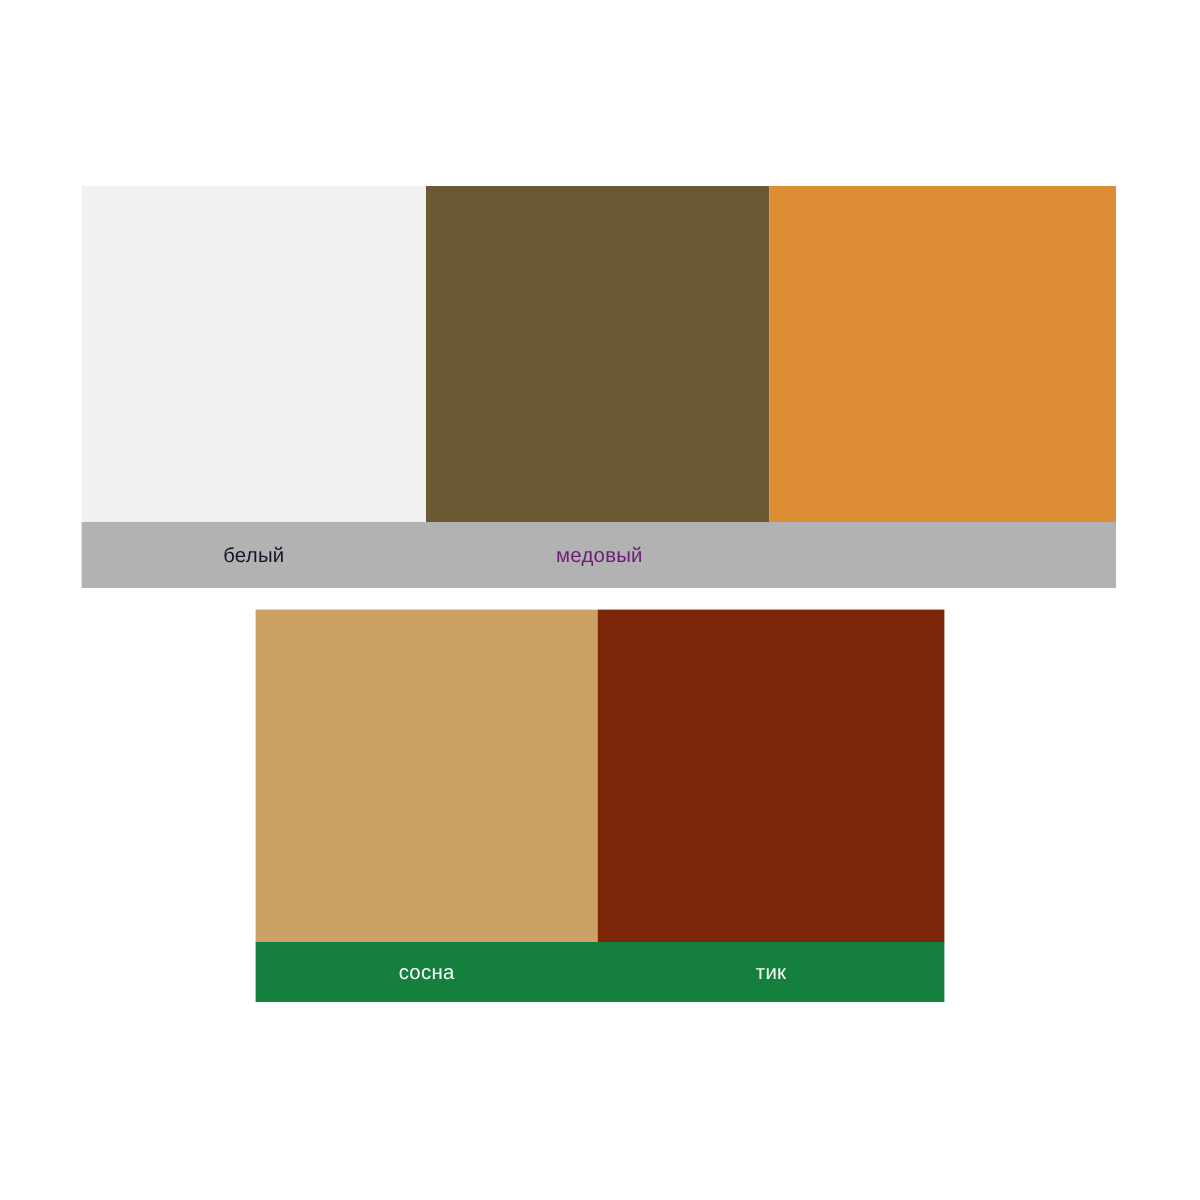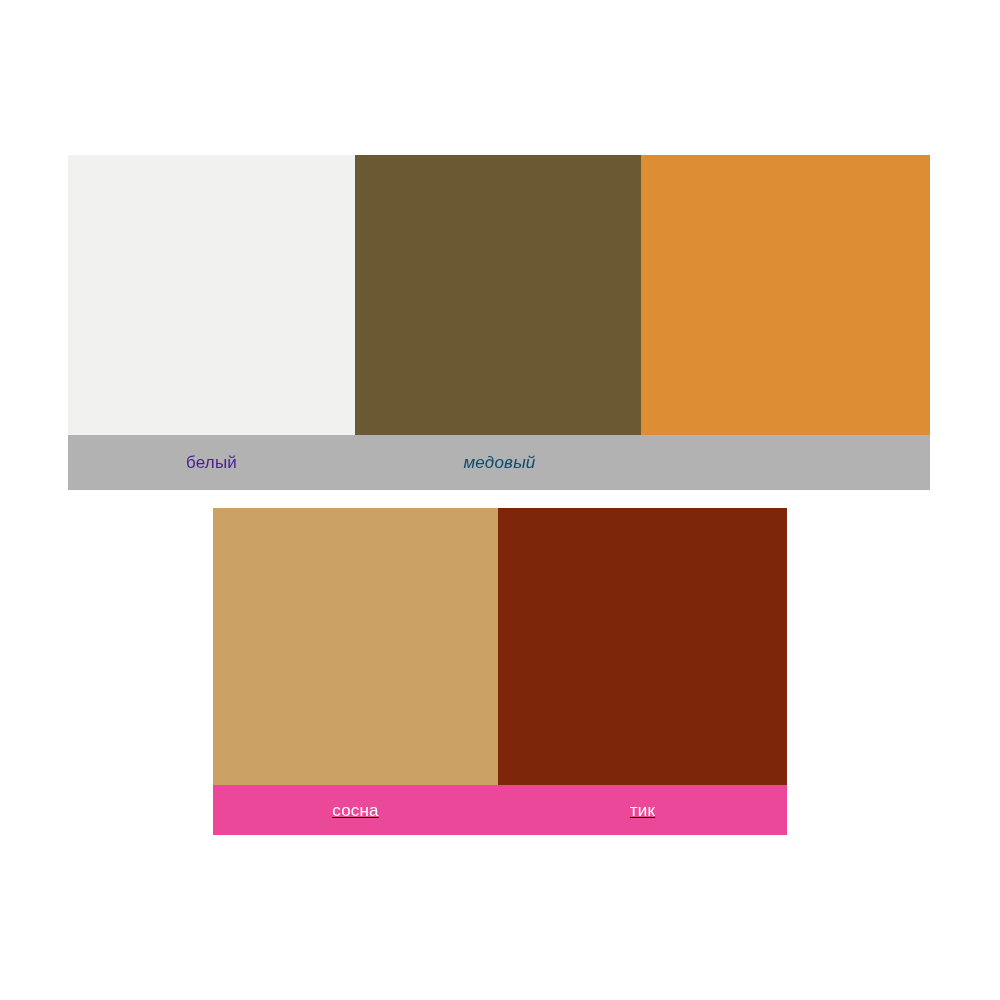--- a/index.html
+++ b/index.html
@@ -108,33 +108,33 @@
 
   <div id="panel-top" class="swatch-panel">
 
     <div class="swatch-row">
       <div id="swatch-white" class="swatch-cell" style="background: rgb(241, 241, 240);"></div>
       <div id="swatch-oak" class="swatch-cell" style="background: rgb(106, 89, 50);"></div>
       <div id="swatch-honey" class="swatch-cell" style="background: rgb(221, 141, 51);"></div>
     </div>
 
     <div class="label-row" style="background: rgb(178, 178, 178);">
-      <div id="label-white" class="label-cell" style="color: #4c1d95;">белый</div>
-      <div id="label-honey" class="label-cell" style="color: #0c4a6e; font-style: italic;">медовый</div>
+      <div id="label-white" class="label-cell" style="color: #0f172a;">белый</div>
+      <div id="label-honey" class="label-cell" style="color: #701a75;">медовый</div>
     </div>
 
   </div>
 
   <div id="panel-bottom" class="swatch-panel">
 
     <div class="swatch-row">
       <div id="swatch-pine" class="swatch-cell" style="background: rgb(204, 161, 102);"></div>
       <div id="swatch-teak" class="swatch-cell" style="background: rgb(126, 38, 9);"></div>
     </div>
 
-    <div class="label-row" style="background: #ec4899; text-decoration: underline;">
+    <div class="label-row" style="background: #15803d;">
       <div id="label-pine" class="label-cell" style="color: rgb(255, 255, 255);">сосна</div>
       <div id="label-teak" class="label-cell" style="color: rgb(255, 255, 255);">тик</div>
     </div>
 
   </div>
 
 </div>
 
 </body></html>

